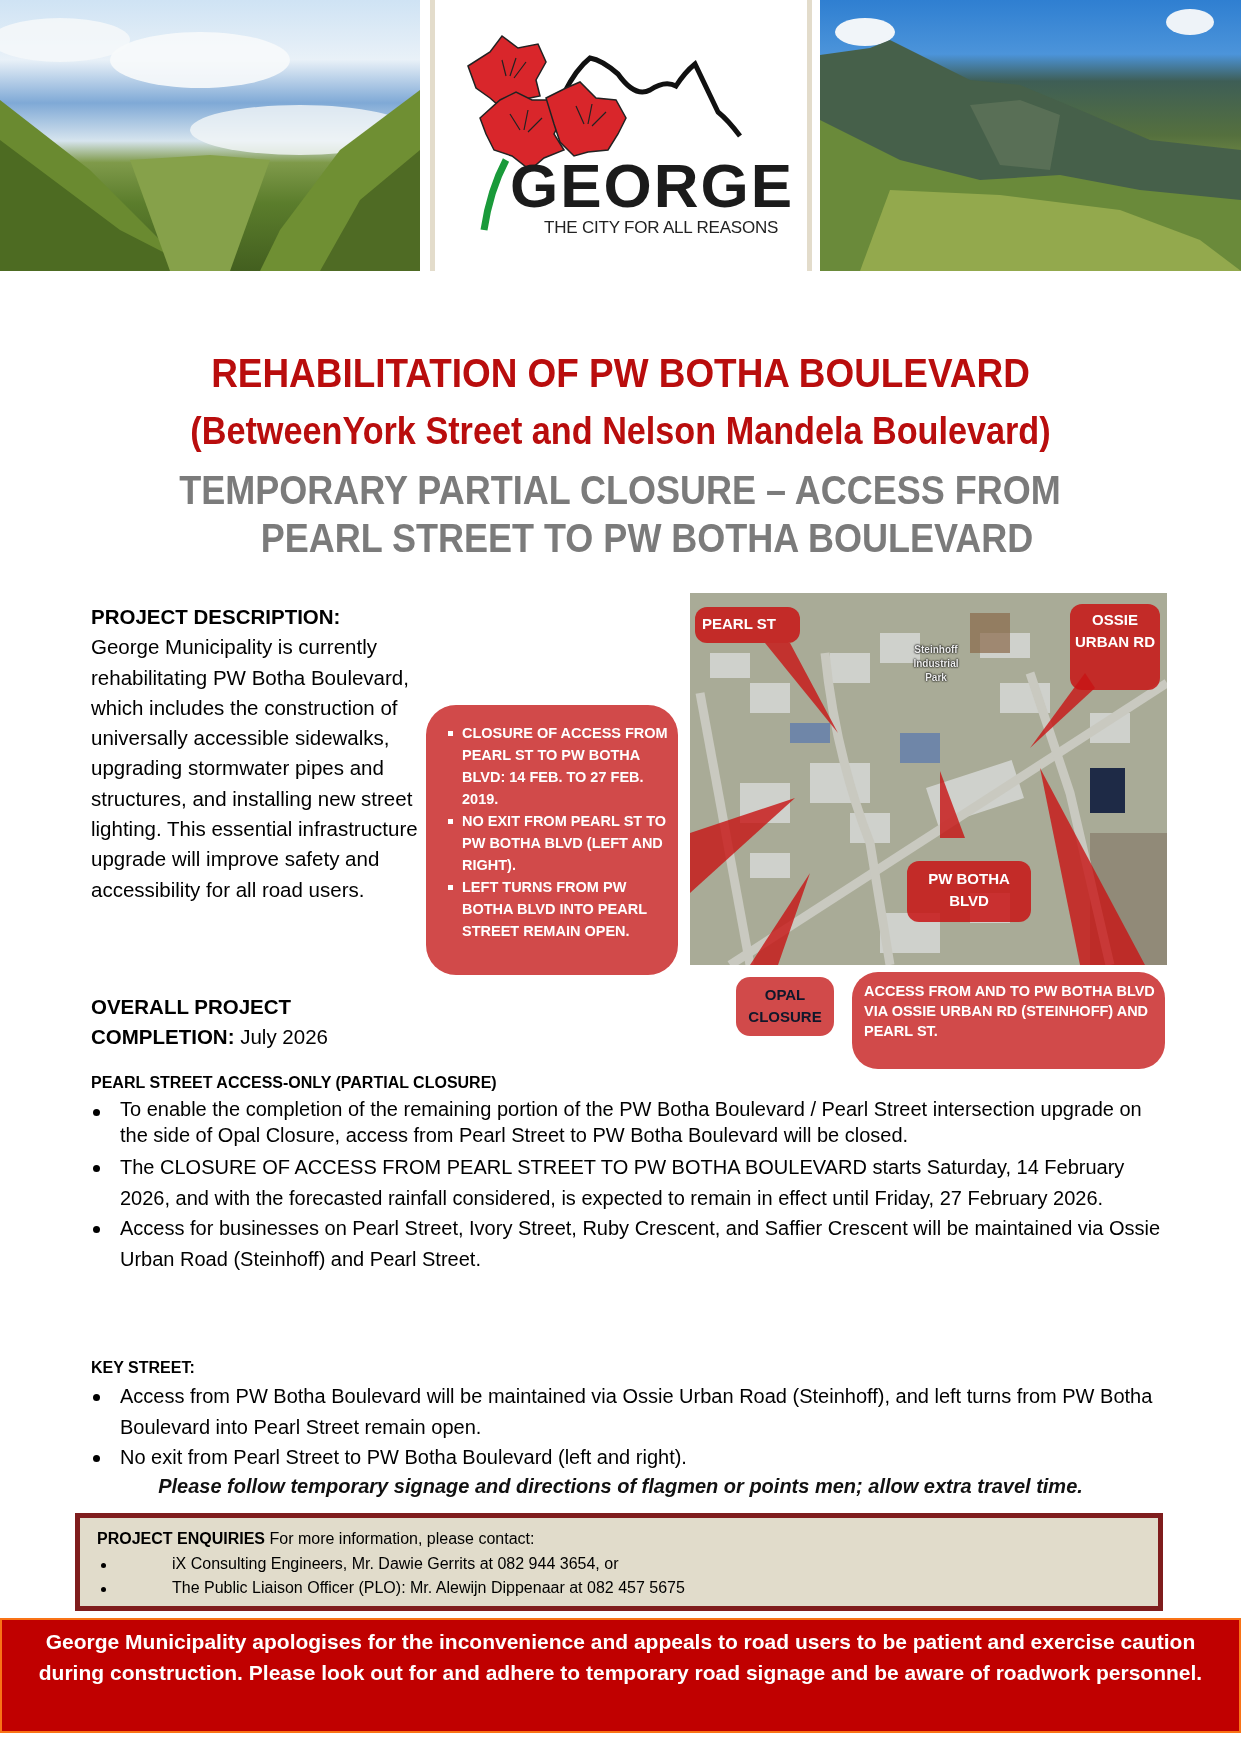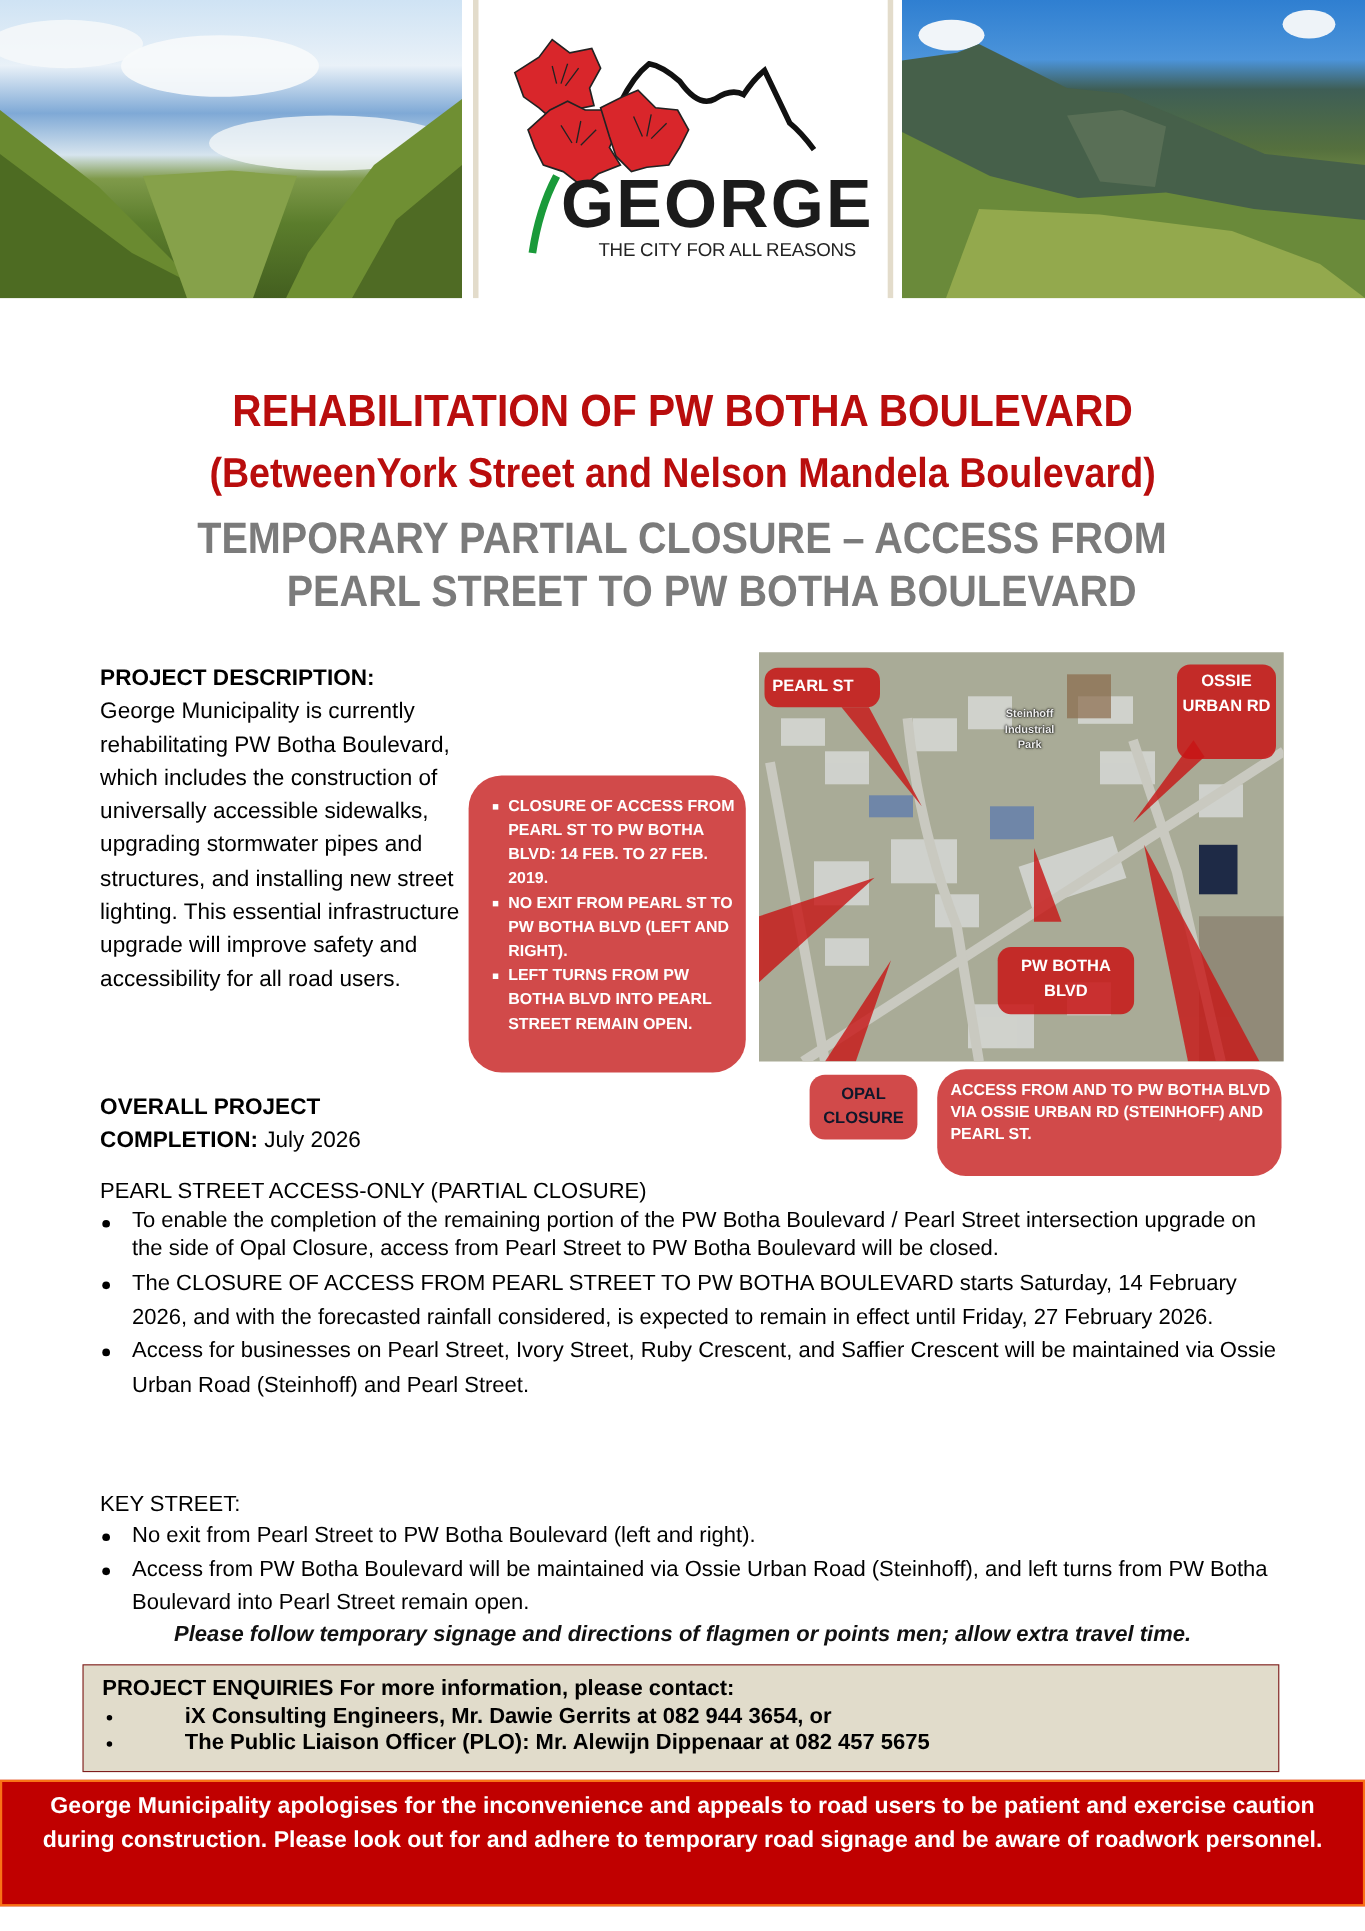--- a/index.html
+++ b/index.html
@@ -59,33 +59,33 @@
 
   .callout-opal { position: absolute; left: 736px; top: 977px; width: 98px; height: 59px;
     background: #d14a4a; border-radius: 14px; color: #0f172a; font-weight: bold; font-size: 15px;
     line-height: 22px; text-align: center; padding-top: 7px; }
   .callout-access { position: absolute; left: 852px; top: 972px; width: 313px; height: 97px;
     background: #d14a4a; border-radius: 26px; color: #fff; font-weight: bold; font-size: 14.5px;
     line-height: 20px; padding: 9px 0 0 12px; }
 
   
   .sec { position: absolute; left: 91px; width: 1080px; font-size: 20px; line-height: 30.5px; }
-  .sec h3 { font-size: 20px; font-weight: normal; line-height: 26px; }
+  .sec h3 { font-size: 16px; font-weight: bold; line-height: 26px; }
   .sec ul { list-style: none; }
   .sec li { position: relative; padding-left: 29px; }
   .sec li .dot { position: absolute; left: 2px; top: 13px; width: 7px; height: 7px; border-radius: 50%; background: #000; }
   .sec1 { top: 1070px; }
   .sec1 li.tight { line-height: 26px; margin-bottom: 4px; }
   .sec2 { top: 1355px; }
   .note { position: absolute; left: 0; width: 1241px; top: 1475px; text-align: center; font-size: 20px;
     font-style: italic; font-weight: bold; color: #111; }
 
   
   .enq { position: absolute; left: 75px; top: 1513px; width: 1088px; height: 98px; background: #e1dccb;
-    border: 1px solid #7f1d1d; padding: 9px 0 0 17px; font-size: 20px; line-height: 24.5px; font-weight: bold; }
+    border: 5px solid #7f1d1d; padding: 9px 0 0 17px; font-size: 16px; line-height: 24.5px; }
   .enq li { list-style: none; position: relative; padding-left: 75px; }
   .enq li .dot { position: absolute; left: 4px; top: 11px; width: 5px; height: 5px; border-radius: 50%; background: #000; }
 
   
   .footer { position: absolute; left: 0; top: 1618px; width: 1241px; height: 115px; background: #c00000;
     border: 2px solid #f97316; color: #fff; text-align: center; font-weight: bold; font-size: 21px;
     line-height: 31px; padding: 6px 30px 0 30px; }
 </style>
 </head>
 <body>
@@ -217,22 +217,22 @@
   <ul>
     <li class="tight"><span class="dot"></span><span>To enable the completion of the remaining portion of the PW Botha Boulevard / Pearl Street intersection upgrade on the side of Opal Closure, access from Pearl Street to PW Botha Boulevard will be closed.</span></li>
     <li><span class="dot"></span><span>The CLOSURE OF ACCESS FROM PEARL STREET TO PW BOTHA BOULEVARD starts Saturday, 14 February 2026, and with the forecasted rainfall considered, is expected to remain in effect until Friday, 27 February 2026.</span></li>
     <li><span class="dot"></span><span>Access for businesses on Pearl Street, Ivory Street, Ruby Crescent, and Saffier Crescent will be maintained via Ossie Urban Road (Steinhoff) and Pearl Street.</span></li>
   </ul>
 </div>
 
 <div class="sec sec2">
   <h3>KEY STREET:</h3>
   <ul>
+    <li><span class="dot"></span><span>Access from PW Botha Boulevard will be maintained via Ossie Urban Road (Steinhoff), and left turns from PW Botha Boulevard into Pearl Street remain open.</span></li>
     <li><span class="dot"></span><span>No exit from Pearl Street to PW Botha Boulevard (left and right).</span></li>
-    <li><span class="dot"></span><span>Access from PW Botha Boulevard will be maintained via Ossie Urban Road (Steinhoff), and left turns from PW Botha Boulevard into Pearl Street remain open.</span></li>
   </ul>
 </div>
 
 <div class="note">Please follow temporary signage and directions of flagmen or points men; allow extra travel time.</div>
 
 <div class="enq">
   <div><b>PROJECT ENQUIRIES</b><span> For more information, please contact:</span></div>
   <ul>
     <li><span class="dot"></span><span>iX Consulting Engineers, Mr. Dawie Gerrits at 082 944 3654, or</span></li>
     <li><span class="dot"></span><span>The Public Liaison Officer (PLO): Mr. Alewijn Dippenaar at 082 457 5675</span></li>

